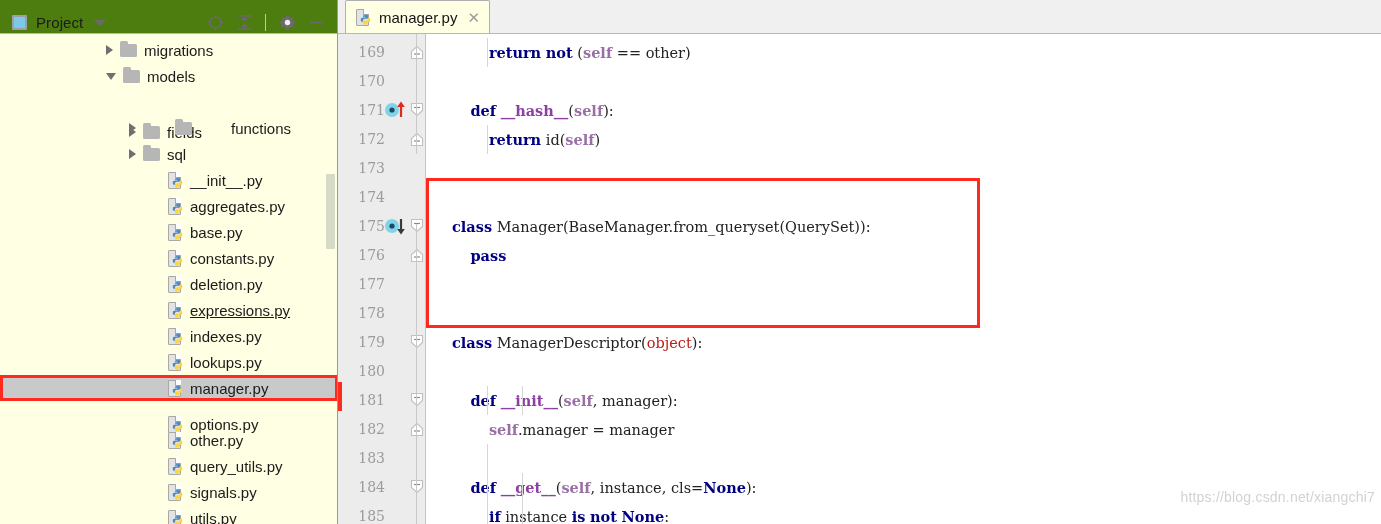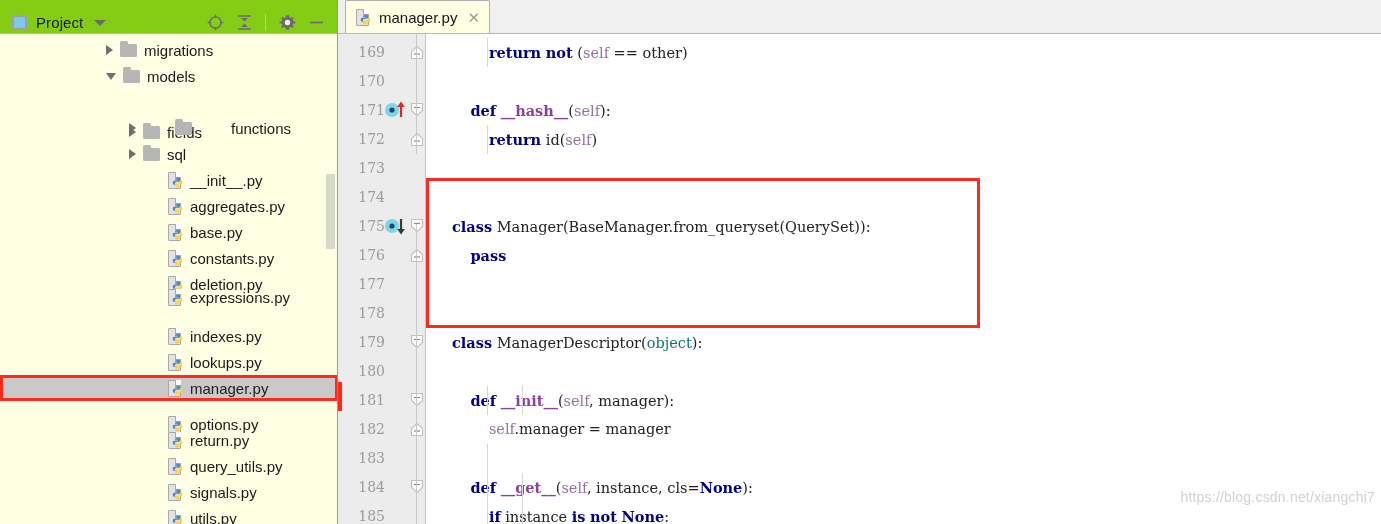--- a/index.html
+++ b/index.html
@@ -15,21 +15,21 @@
   #sidebar {
     position: relative;
     width: 338px; height: 524px;
     background: #ffffe4;
     border-right: 1px solid #9a9a9a;
     display: flex; flex-direction: column;
     flex: 0 0 338px;
   }
   #sidebar-header {
     height: 34px; flex: 0 0 34px;
-    background: #84cc16;
+    background: #4d7c0f;
     border-bottom: 1px solid #b8b8b8;
     display: flex; align-items: center;
     padding: 12px 8px 0 12px;
   }
   .proj-sq {
     width: 15px; height: 15px;
     background: #7ec8e8;
     border: 2px solid #9aa0a6;
     border-radius: 1px;
     flex: 0 0 15px;
@@ -153,22 +153,22 @@
     overflow: hidden;
     background: #ffffff;
     font-family: "DejaVu Serif", serif;
     font-size: 14.5px;
   }
   .cline {
     position: absolute; left: 0; height: 29px; line-height: 29px;
     white-space: pre; color: #222222;
   }
   .kw  { color: #000080; font-weight: bold; }
-  .slf { color: #9a6fa5; }
-  .bi  { color: #0f766e; }
+  .slf { color: #9a6fa5; font-weight: bold; }
+  .bi  { color: #b91c1c; }
   .dun { color: #8d3fa3; font-weight: bold; }
   .indent-guide { position: absolute; width: 1px; background: #d6d6d6; }
 
   #code-box {
     position: absolute;
     border: 3px solid #ff2a1e;
     pointer-events: none;
   }
   #watermark {
     position: absolute; right: 6px; bottom: 19px;
@@ -298,21 +298,21 @@
           <span class="arrow none"></span>
           <span class="py-ico">
             <span class="sheet"></span>
             <svg class="pyb" viewBox="0 0 16 16">
               <path d="M7.9 1.1c-1.9 0-3.4.6-3.4 2.2v1.5h3.5v.5H3.2c-1.5 0-2.1 1.3-2.1 3s.6 3 2.1 3h1.1V9.6c0-1.5 1.3-2.6 2.8-2.6h2.6c1.3 0 2.2-1 2.2-2.2V3.3c0-1.6-1.2-2.2-3-2.2zM6 2.2c.4 0 .7.3.7.7s-.3.7-.7.7-.7-.3-.7-.7.3-.7.7-.7z" fill="#4b8bbe"></path>
               <path d="M8.1 15.4c1.9 0 3.4-.6 3.4-2.2v-1.5H8v-.5h4.8c1.5 0 2.1-1.3 2.1-3s-.6-3-2.1-3h-1.1v1.7c0 1.5-1.3 2.6-2.8 2.6H6.3c-1.3 0-2.2 1-2.2 2.2v1.5c0 1.6 1.2 2.2 3 2.2zM10 14.3c-.4 0-.7-.3-.7-.7s.3-.7.7-.7.7.3.7.7-.3.7-.7.7z" fill="#ffd43b"></path>
             </svg>
           </span>
           <span>deletion.py</span>
         </div>
-        <div class="row" style="top: 250px; position: absolute; left: 0px; right: 0px; padding-left: 154px;">
+        <div class="row" style="top: 263px; position: absolute; left: 0px; right: 0px; padding-left: 154px; text-decoration: underline;">
           <span class="arrow none"></span>
           <span class="py-ico">
             <span class="sheet"></span>
             <svg class="pyb" viewBox="0 0 16 16">
               <path d="M7.9 1.1c-1.9 0-3.4.6-3.4 2.2v1.5h3.5v.5H3.2c-1.5 0-2.1 1.3-2.1 3s.6 3 2.1 3h1.1V9.6c0-1.5 1.3-2.6 2.8-2.6h2.6c1.3 0 2.2-1 2.2-2.2V3.3c0-1.6-1.2-2.2-3-2.2zM6 2.2c.4 0 .7.3.7.7s-.3.7-.7.7-.7-.3-.7-.7.3-.7.7-.7z" fill="#4b8bbe"></path>
               <path d="M8.1 15.4c1.9 0 3.4-.6 3.4-2.2v-1.5H8v-.5h4.8c1.5 0 2.1-1.3 2.1-3s-.6-3-2.1-3h-1.1v1.7c0 1.5-1.3 2.6-2.8 2.6H6.3c-1.3 0-2.2 1-2.2 2.2v1.5c0 1.6 1.2 2.2 3 2.2zM10 14.3c-.4 0-.7-.3-.7-.7s.3-.7.7-.7.7.3.7.7-.3.7-.7.7z" fill="#ffd43b"></path>
             </svg>
           </span>
           <span>expressions.py</span>
         </div>
@@ -362,21 +362,21 @@
         </div>
         <div class="row" style="top: 393px; position: absolute; left: 0px; right: 0px; padding-left: 154px;">
           <span class="arrow none"></span>
           <span class="py-ico">
             <span class="sheet"></span>
             <svg class="pyb" viewBox="0 0 16 16">
               <path d="M7.9 1.1c-1.9 0-3.4.6-3.4 2.2v1.5h3.5v.5H3.2c-1.5 0-2.1 1.3-2.1 3s.6 3 2.1 3h1.1V9.6c0-1.5 1.3-2.6 2.8-2.6h2.6c1.3 0 2.2-1 2.2-2.2V3.3c0-1.6-1.2-2.2-3-2.2zM6 2.2c.4 0 .7.3.7.7s-.3.7-.7.7-.7-.3-.7-.7.3-.7.7-.7z" fill="#4b8bbe"></path>
               <path d="M8.1 15.4c1.9 0 3.4-.6 3.4-2.2v-1.5H8v-.5h4.8c1.5 0 2.1-1.3 2.1-3s-.6-3-2.1-3h-1.1v1.7c0 1.5-1.3 2.6-2.8 2.6H6.3c-1.3 0-2.2 1-2.2 2.2v1.5c0 1.6 1.2 2.2 3 2.2zM10 14.3c-.4 0-.7-.3-.7-.7s.3-.7.7-.7.7.3.7.7-.3.7-.7.7z" fill="#ffd43b"></path>
             </svg>
           </span>
-          <span>return.py</span>
+          <span>other.py</span>
         </div>
         <div class="row" style="top: 419px; position: absolute; left: 0px; right: 0px; padding-left: 154px;">
           <span class="arrow none"></span>
           <span class="py-ico">
             <span class="sheet"></span>
             <svg class="pyb" viewBox="0 0 16 16">
               <path d="M7.9 1.1c-1.9 0-3.4.6-3.4 2.2v1.5h3.5v.5H3.2c-1.5 0-2.1 1.3-2.1 3s.6 3 2.1 3h1.1V9.6c0-1.5 1.3-2.6 2.8-2.6h2.6c1.3 0 2.2-1 2.2-2.2V3.3c0-1.6-1.2-2.2-3-2.2zM6 2.2c.4 0 .7.3.7.7s-.3.7-.7.7-.7-.3-.7-.7.3-.7.7-.7z" fill="#4b8bbe"></path>
               <path d="M8.1 15.4c1.9 0 3.4-.6 3.4-2.2v-1.5H8v-.5h4.8c1.5 0 2.1-1.3 2.1-3s-.6-3-2.1-3h-1.1v1.7c0 1.5-1.3 2.6-2.8 2.6H6.3c-1.3 0-2.2 1-2.2 2.2v1.5c0 1.6 1.2 2.2 3 2.2zM10 14.3c-.4 0-.7-.3-.7-.7s.3-.7.7-.7.7.3.7.7-.3.7-.7.7z" fill="#ffd43b"></path>
             </svg>
           </span>

